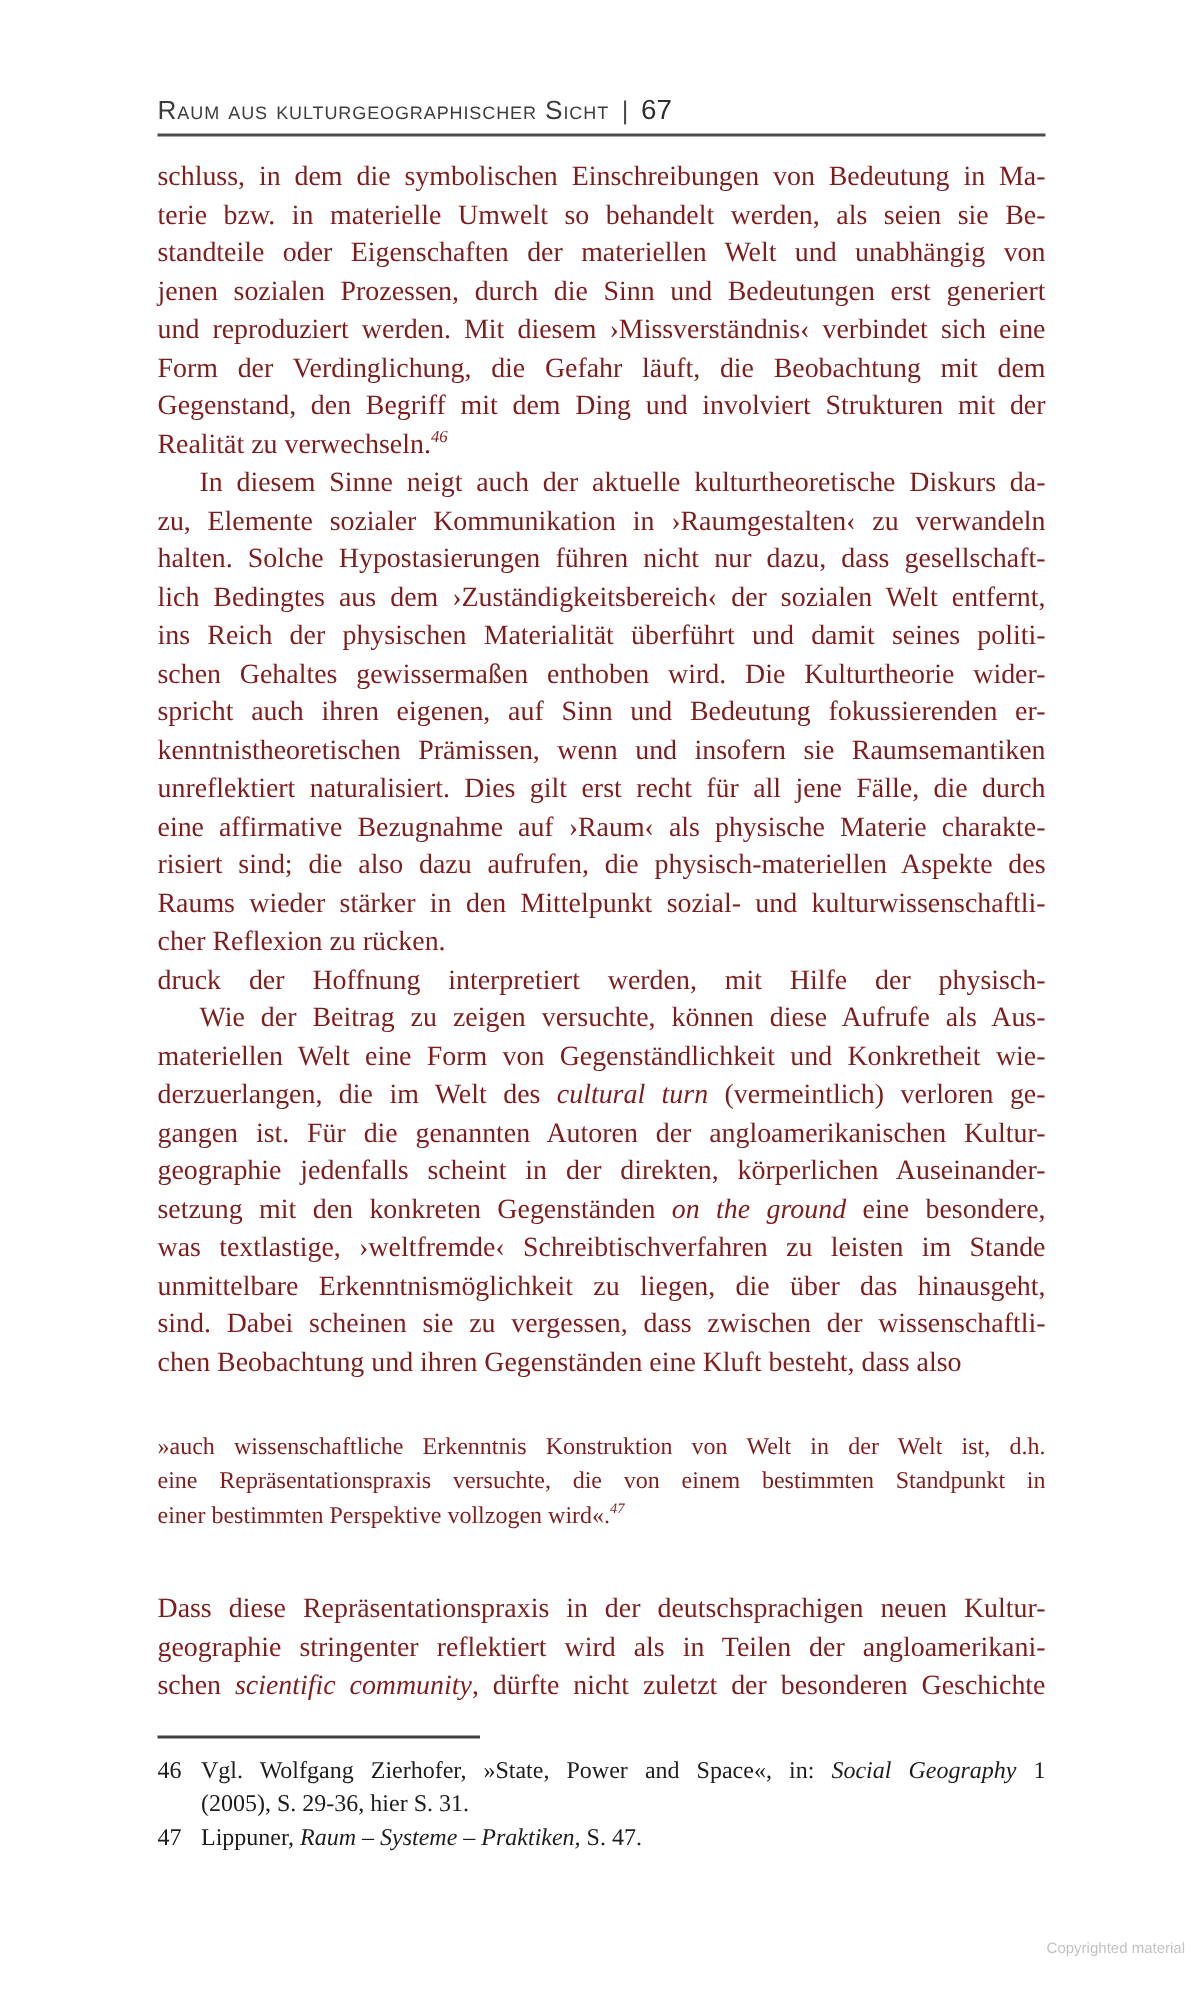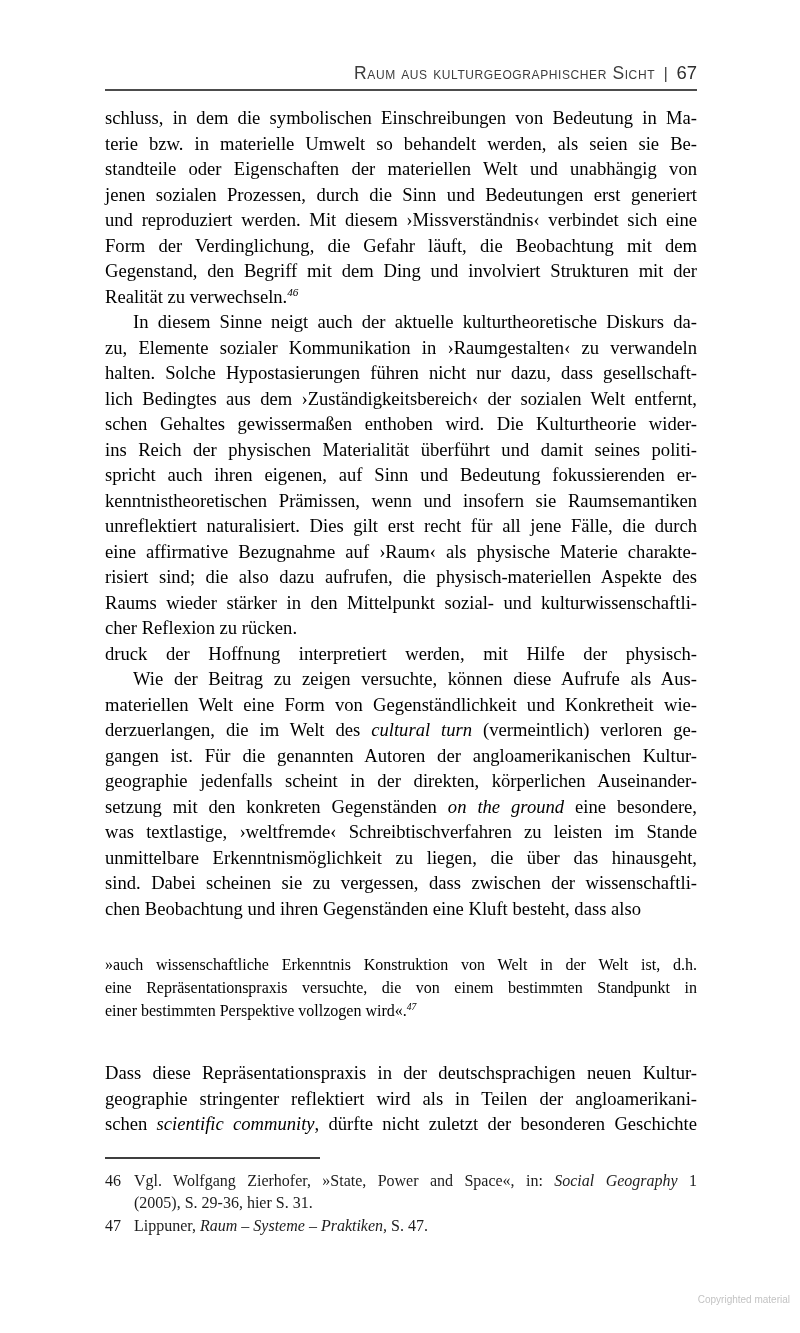--- a/index.html
+++ b/index.html
@@ -13,21 +13,20 @@
     color: #1e1e1e;
   }
   .content {
     position: absolute;
     left: 105px;
     top: 62px;
     width: 592px;
   }
   
   .header-row {
-    text-align: right;
     font-family: "Liberation Sans", sans-serif;
     color: #3c3c3c;
     padding-bottom: 5px;
     white-space: nowrap;
   }
   .header-title {
     font-variant: small-caps;
     font-size: 17.5px;
     letter-spacing: 0.6px;
   }
@@ -35,21 +34,21 @@
   .header-page { font-size: 18.5px; color: #2e2e2e; }
   .header-rule {
     border: 0;
     border-top: 2px solid #4c4c4c;
     margin: 0 0 14px 0;
   }
   
   .body-text {
     font-size: 18.6px;
     line-height: 25.5px;
-    color: #000000;
+    color: #7f1d1d;
   }
   .line {
     text-align: justify;
     text-align-last: justify;
     white-space: normal;
   }
   .line.last { text-align-last: left; }
   .line.indent { text-indent: 28px; }
   .para.quote {
     font-size: 16px;
@@ -113,22 +112,22 @@
           <div class="line"><span>und reproduziert werden. Mit diesem ›Missverständnis‹ verbindet sich eine</span></div>
           <div class="line"><span>Form der Verdinglichung, die Gefahr läuft, die Beobachtung mit dem</span></div>
           <div class="line"><span>Gegenstand, den Begriff mit dem Ding und involviert Strukturen mit der</span></div>
           <div class="line last"><span>Realität zu verwechseln.</span><sup class="fn-ref">46</sup></div>
         </div>
         <div class="para">
           <div class="line indent"><span>In diesem Sinne neigt auch der aktuelle kulturtheoretische Diskurs da-</span></div>
           <div class="line"><span>zu, Elemente sozialer Kommunikation in ›Raumgestalten‹ zu verwandeln</span></div>
           <div class="line"><span>halten. Solche Hypostasierungen führen nicht nur dazu, dass gesellschaft-</span></div>
           <div class="line"><span>lich Bedingtes aus dem ›Zuständigkeitsbereich‹ der sozialen Welt entfernt,</span></div>
+          <div class="line"><span>ins Reich der physischen Materialität überführt und damit seines politi-</span></div>
           <div class="line"><span>schen Gehaltes gewissermaßen enthoben wird. Die Kulturtheorie wider-</span></div>
-          <div class="line"><span>ins Reich der physischen Materialität überführt und damit seines politi-</span></div>
           <div class="line"><span>spricht auch ihren eigenen, auf Sinn und Bedeutung fokussierenden er-</span></div>
           <div class="line"><span>kenntnistheoretischen Prämissen, wenn und insofern sie Raumsemantiken</span></div>
           <div class="line"><span>unreflektiert naturalisiert. Dies gilt erst recht für all jene Fälle, die durch</span></div>
           <div class="line"><span>eine affirmative Bezugnahme auf ›Raum‹ als physische Materie charakte-</span></div>
           <div class="line"><span>risiert sind; die also dazu aufrufen, die physisch-materiellen Aspekte des</span></div>
           <div class="line"><span>Raums wieder stärker in den Mittelpunkt sozial- und kulturwissenschaftli-</span></div>
           <div class="line last"><span>cher Reflexion zu rücken.</span></div>
         </div>
         <div class="para">
           <div class="line"><span>druck der Hoffnung interpretiert werden, mit Hilfe der physisch-</span></div>

